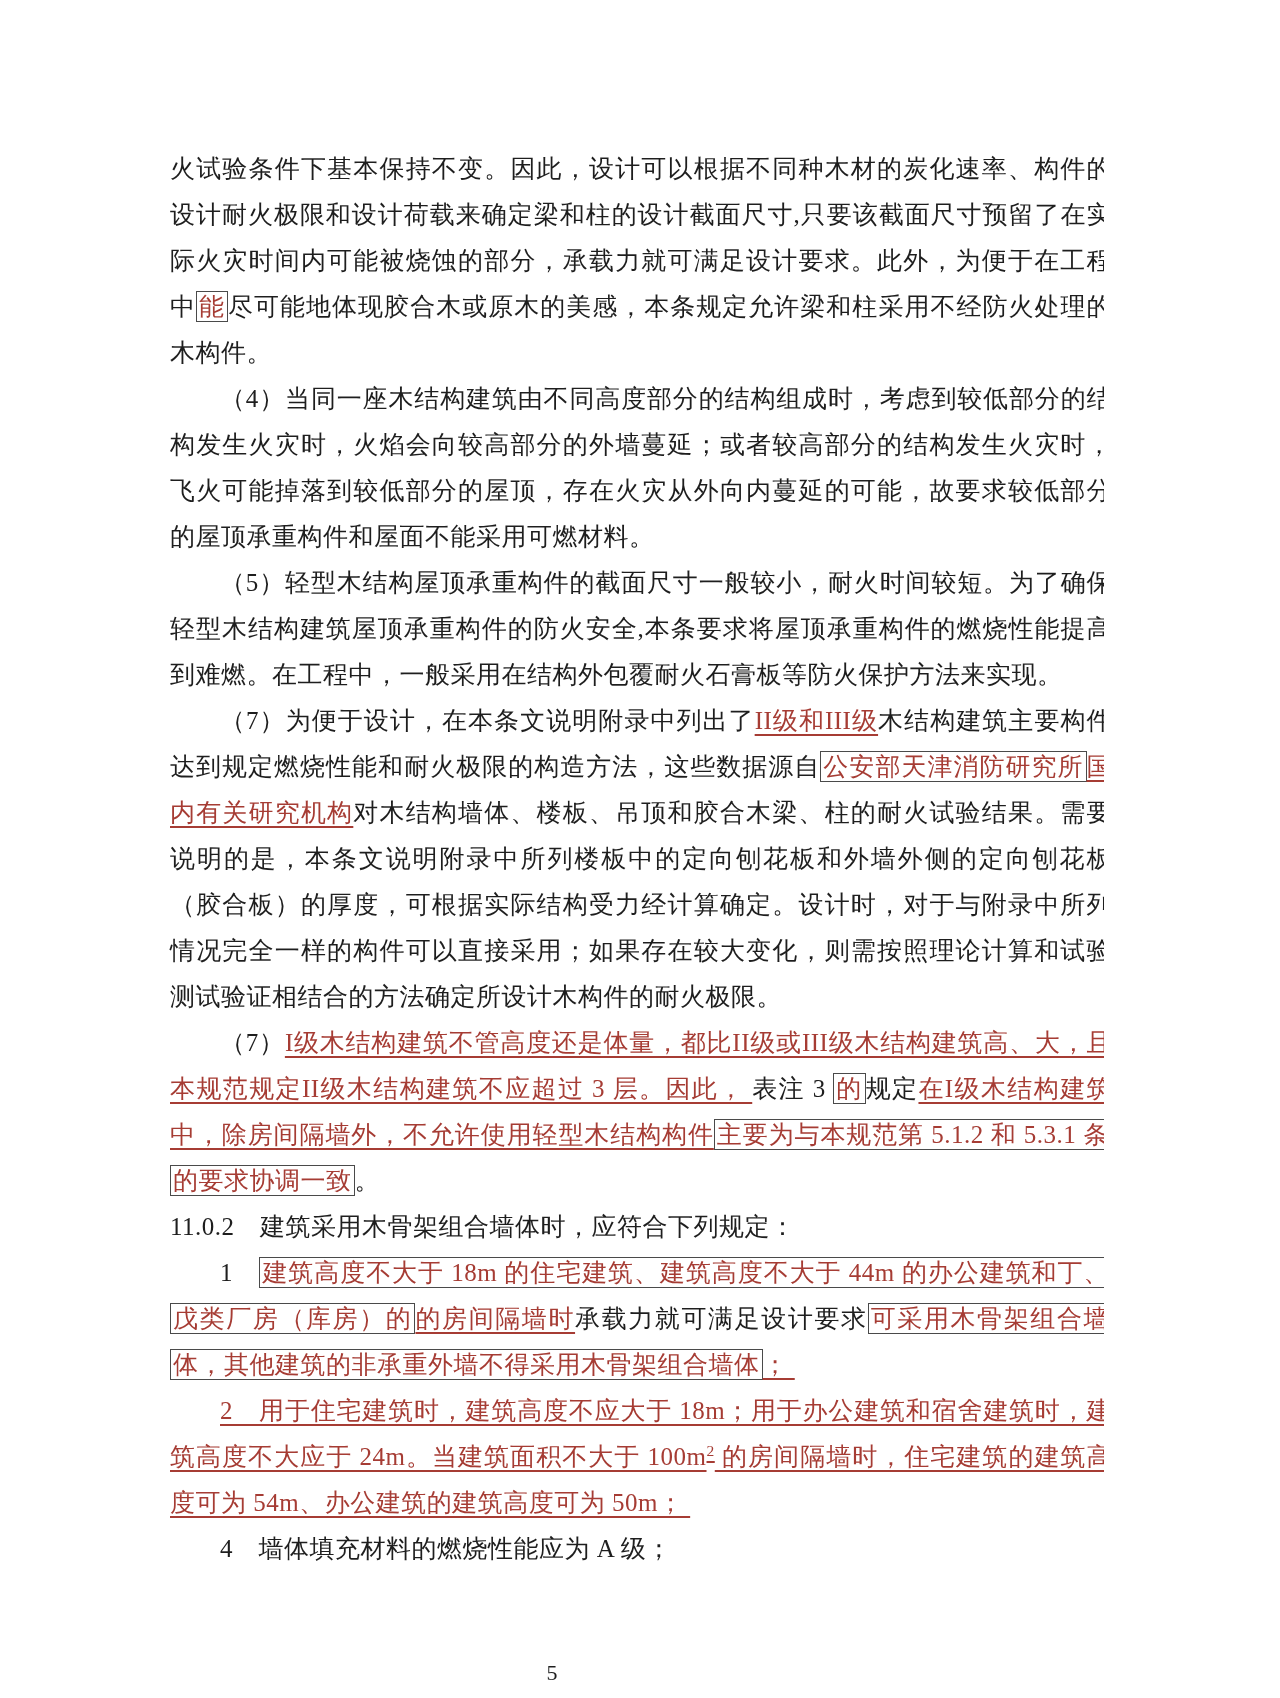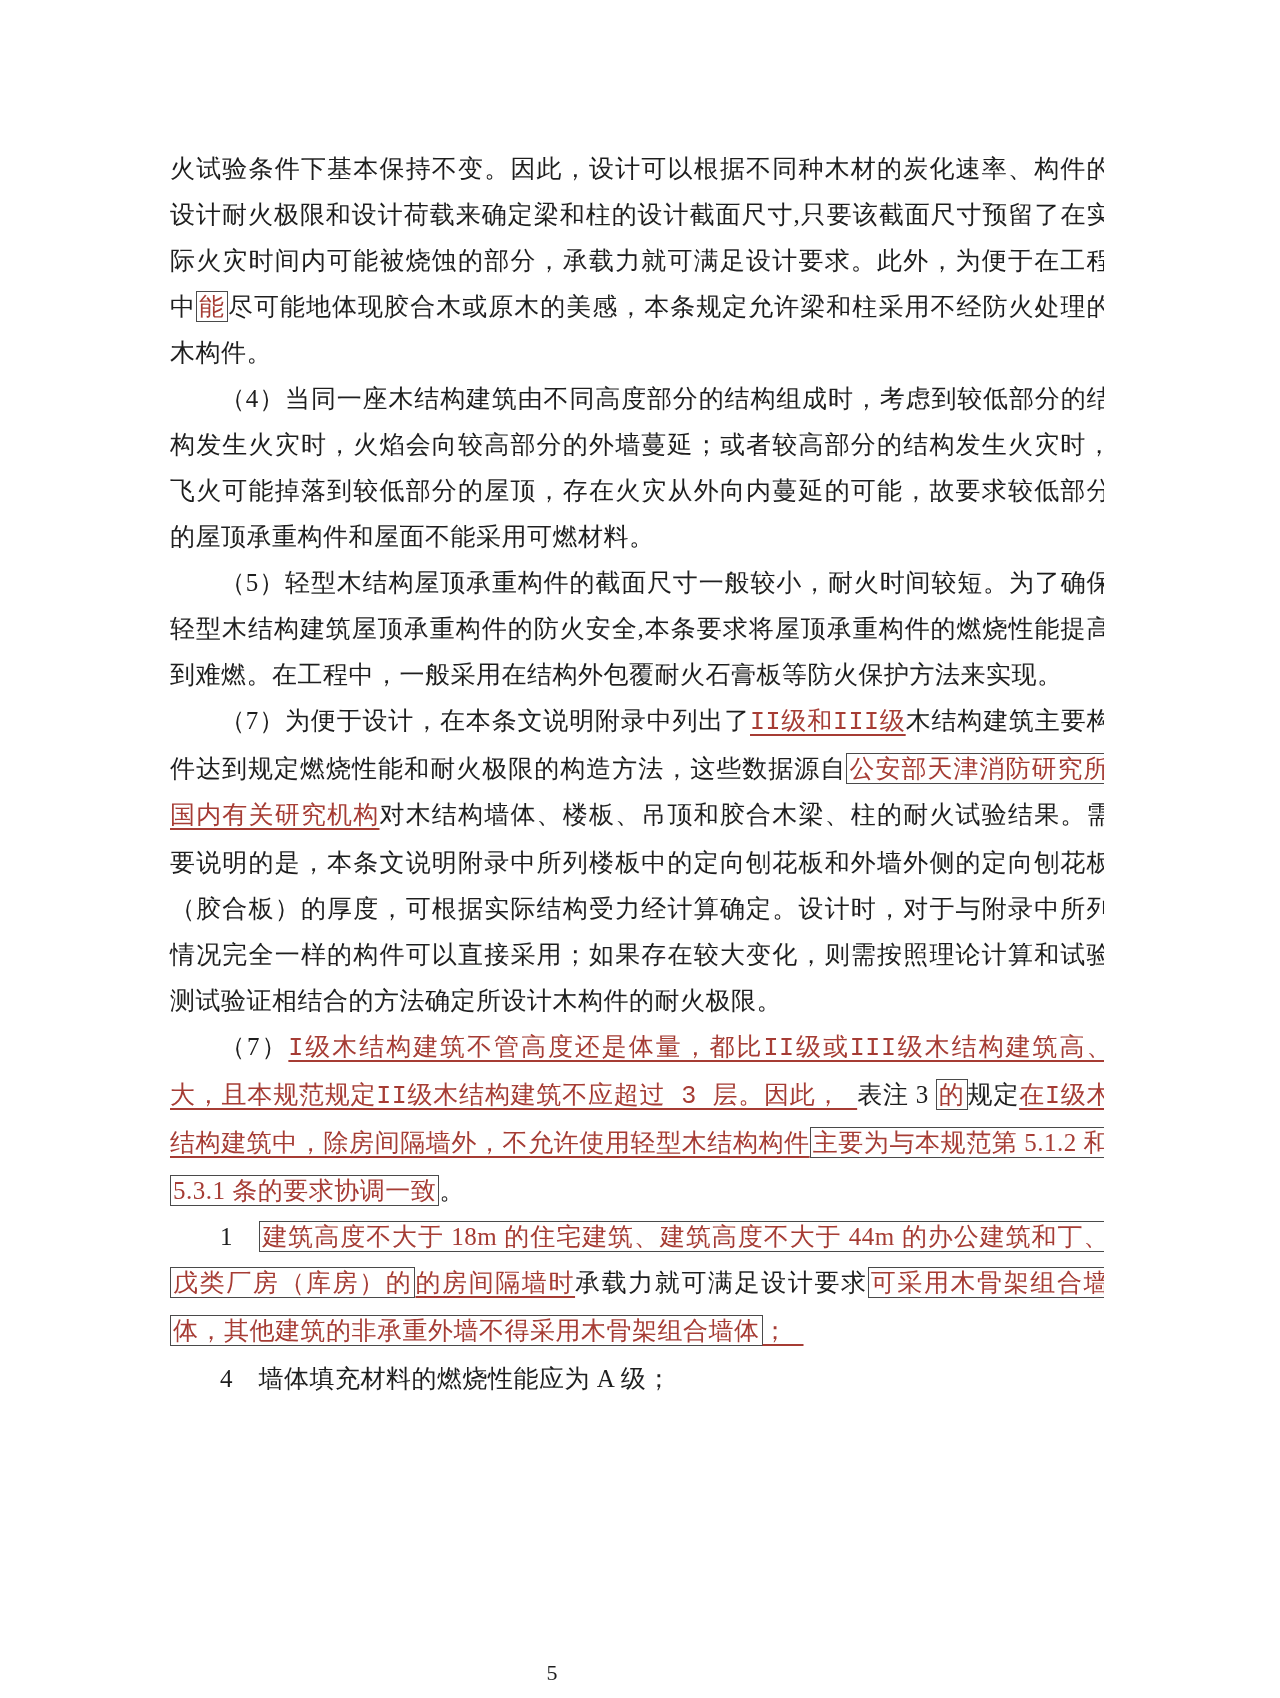--- a/index.html
+++ b/index.html
@@ -29,21 +29,20 @@
     text-align: justify;
     letter-spacing: 0.5px;
   }
   .para.indent { text-indent: 2em; }
   .ins {
     color: var(--red, #a63c34);
     text-decoration: underline;
     text-decoration-color: var(--red, #a63c34);
     text-decoration-thickness: 1.5px;
     text-underline-offset: 5px;
-    font-family: Liberation Mono, monospace;
   }
   .del {
     color: var(--red, #a63c34);
     border: 1.5px solid var(--border, #4a4a4a);
     padding: 1px 2px;
     box-decoration-break: clone;
     -webkit-box-decoration-break: clone;
   }
   .sup {
     font-size: 0.62em;
@@ -63,17 +62,19 @@
 </head>
 <body>
 
 <div class="page" style="--red: #a63c34; --border: #4a4a4a; --ink: #1e1e1e; --paper: #ffffff;">
   <div class="content" id="doc-body">
       <p class="para"><span>火试验条件下基本保持不变。因此，设计可以根据不同种木材的炭化速率、构件的设计耐火极限和设计荷载来确定梁和柱的设计截面尺寸,只要该截面尺寸预留了在实际火灾时间内可能被烧蚀的部分，承载力就可满足设计要求。此外，为便于在工程中</span><span class="del">能</span><span>尽可能地体现胶合木或原木的美感，本条规定允许梁和柱采用不经防火处理的木构件。</span></p>
       <p class="para indent"><span>（4）当同一座木结构建筑由不同高度部分的结构组成时，考虑到较低部分的结构发生火灾时，火焰会向较高部分的外墙蔓延；或者较高部分的结构发生火灾时，飞火可能掉落到较低部分的屋顶，存在火灾从外向内蔓延的可能，故要求较低部分的屋顶承重构件和屋面不能采用可燃材料。</span></p>
       <p class="para indent"><span>（5）轻型木结构屋顶承重构件的截面尺寸一般较小，耐火时间较短。为了确保轻型木结构建筑屋顶承重构件的防火安全,本条要求将屋顶承重构件的燃烧性能提高到难燃。在工程中，一般采用在结构外包覆耐火石膏板等防火保护方法来实现。</span></p>
       <p class="para indent"><span>（7）为便于设计，在本条文说明附录中列出了</span><span class="ins">II级和III级</span><span>木结构建筑主要构件达到规定燃烧性能和耐火极限的构造方法，这些数据源自</span><span class="del">公安部天津消防研究所</span><span class="ins">国内有关研究机构</span><span>对木结构墙体、楼板、吊顶和胶合木梁、柱的耐火试验结果。需要说明的是，本条文说明附录中所列楼板中的定向刨花板和外墙外侧的定向刨花板（胶合板）的厚度，可根据实际结构受力经计算确定。设计时，对于与附录中所列情况完全一样的构件可以直接采用；如果存在较大变化，则需按照理论计算和试验测试验证相结合的方法确定所设计木构件的耐火极限。</span></p>
       <p class="para indent"><span>（7）</span><span class="ins">I级木结构建筑不管高度还是体量，都比II级或III级木结构建筑高、大，且本规范规定II级木结构建筑不应超过 3 层。因此，&nbsp;</span><span>表注 3 </span><span class="del">的</span><span>规定</span><span class="ins">在I级木结构建筑中，除房间隔墙外，不允许使用轻型木结构构件</span><span class="del">主要为与本规范第 5.1.2 和 5.3.1 条的要求协调一致</span><span>。</span></p>
+      <p class="para"><span>11.0.2　建筑采用木骨架组合墙体时，应符合下列规定：</span></p>
       <p class="para indent"><span>1　</span><span class="del">建筑高度不大于 18m 的住宅建筑、建筑高度不大于 44m 的办公建筑和丁、戊类厂房（库房）的</span><span class="ins">的房间隔墙时</span><span>承载力就可满足设计要求</span><span class="del">可采用木骨架组合墙体，其他建筑的非承重外墙不得采用木骨架组合墙体</span><span class="ins">；&nbsp;</span></p>
+      <p class="para indent"><span class="ins">2　用于住宅建筑时，建筑高度不应大于 18m；用于办公建筑和宿舍建筑时，建筑高度不大应于 24m。当建筑面积不大于 100m</span><span class="ins sup">2</span><span class="ins"> 的房间隔墙时，住宅建筑的建筑高度可为 54m、办公建筑的建筑高度可为 50m；&nbsp;</span></p>
       <p class="para indent"><span>4　墙体填充材料的燃烧性能应为 A 级；</span></p>
     </div>
   <div class="footer">5</div>
 </div>
 
 </body></html>

